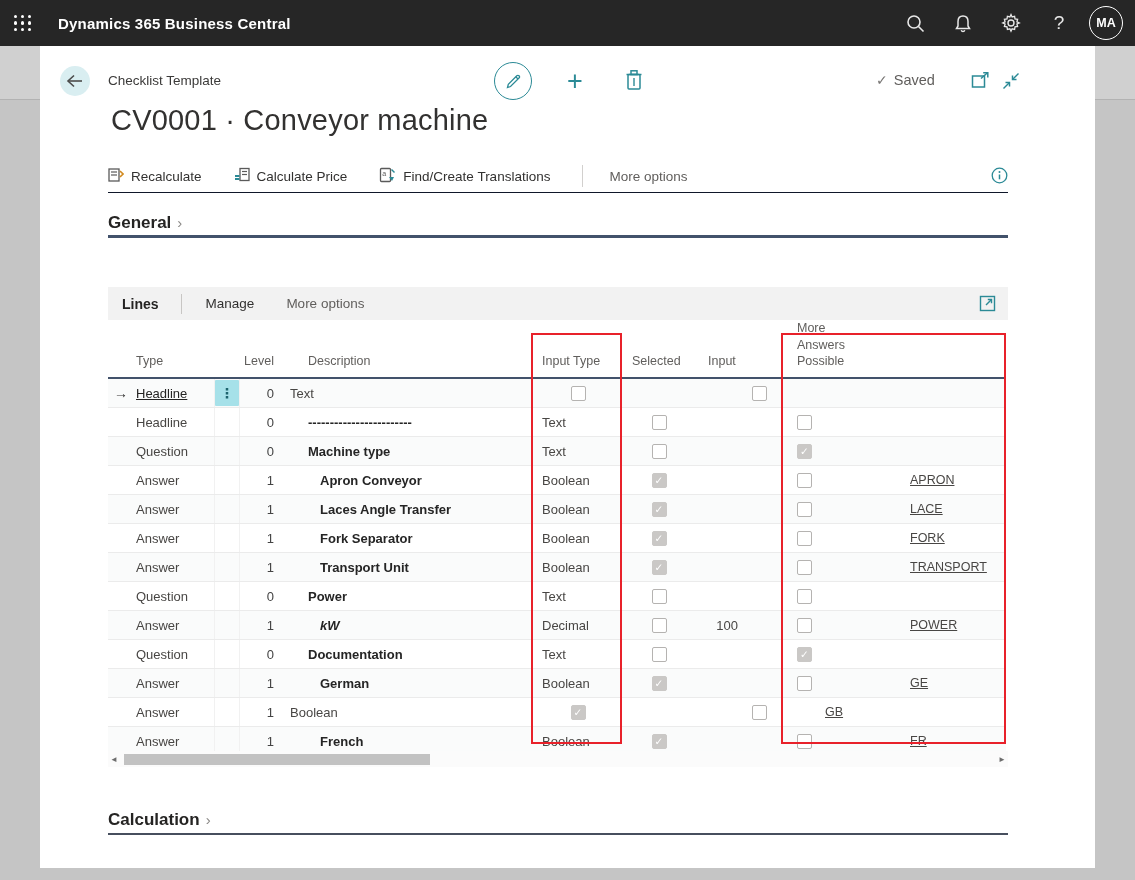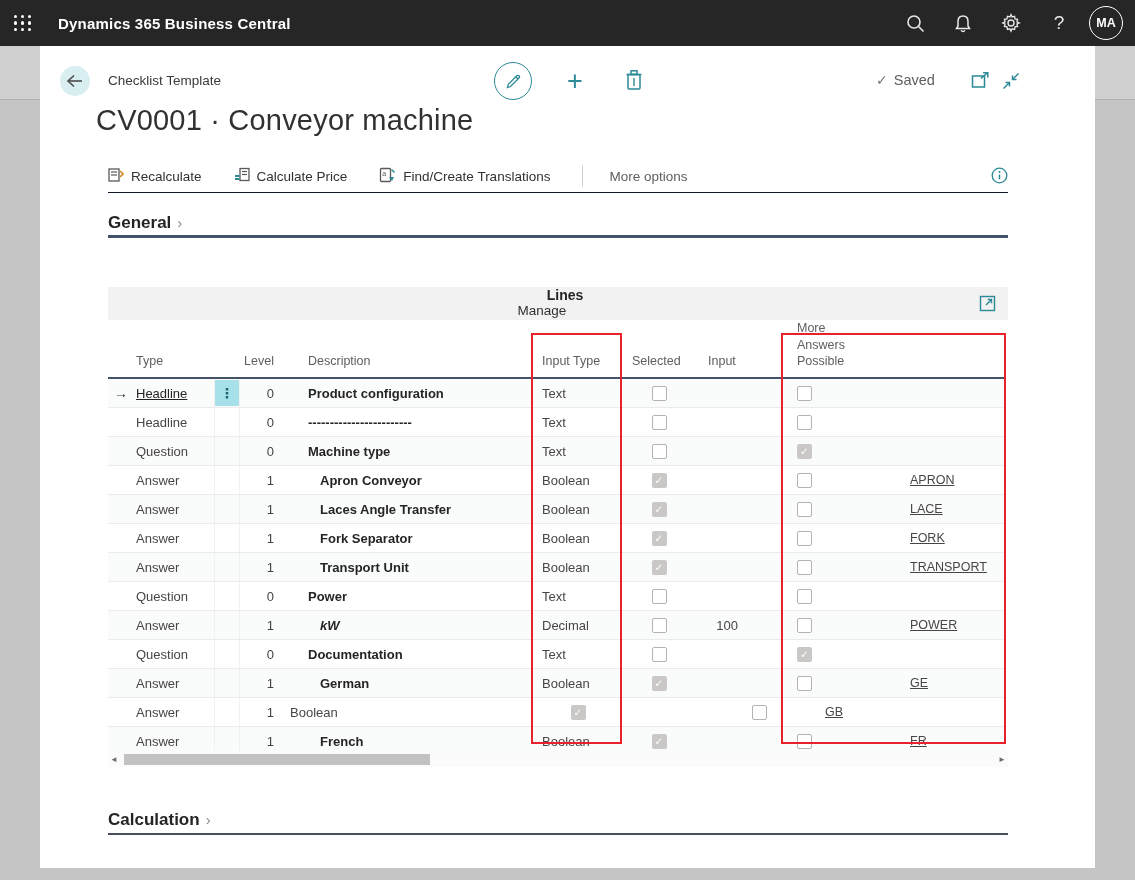--- a/index.html
+++ b/index.html
@@ -26,39 +26,39 @@
   
   .back-btn{position:absolute;left:60px;top:66px;width:30px;height:30px;border-radius:50%;background:#d9eef1;display:flex;align-items:center;justify-content:center;cursor:pointer;color:#555;}
   .caption{position:absolute;left:108px;top:73px;font-size:13.5px;color:#3b3a39;}
   .pencil-btn{position:absolute;left:494px;top:62px;width:38px;height:38px;border-radius:50%;border:1.4px solid #2b8a96;display:flex;align-items:center;justify-content:center;cursor:pointer;box-sizing:border-box;}
   .plus-btn{position:absolute;left:562px;top:66px;width:26px;height:30px;color:#2b8a96;font-size:27px;font-weight:300;display:flex;align-items:center;justify-content:center;cursor:pointer;line-height:1;}
   .trash-btn{position:absolute;left:625px;top:69px;cursor:pointer;}
   .saved{position:absolute;left:876px;top:72px;font-size:14.5px;color:#605e5c;display:flex;align-items:center;gap:6px;}
   .saved .chk{color:#797775;font-size:14px;}
   .popout-btn{position:absolute;left:971px;top:72px;cursor:pointer;}
   .minimize-btn{position:absolute;left:1002px;top:72px;cursor:pointer;}
-  .page-title{position:absolute;left:96px;top:104px;font-size:29px;font-weight:300;color:#323130;letter-spacing:.2px;}
+  .page-title{position:absolute;left:111px;top:104px;font-size:29px;font-weight:300;color:#323130;letter-spacing:.2px;}
 
   
   .action-bar{position:absolute;left:108px;top:160px;width:900px;height:32px;display:flex;align-items:center;border-bottom:1px solid #0f172a;}
   .abtn{display:flex;align-items:center;gap:7px;font-size:13.5px;color:#323130;margin-right:32px;cursor:pointer;}
   .ab-sep{width:1px;height:22px;background:#d2d0ce;margin-right:26px;}
   .more-opts{font-size:13.5px;color:#605e5c;cursor:pointer;}
   .info-btn{position:absolute;right:0px;top:7px;cursor:pointer;}
 
   
   .section{position:absolute;left:108px;font-size:17px;font-weight:600;color:#252423;cursor:pointer;}
   .section .chev{font-weight:300;color:#8a8886;font-size:15px;margin-left:6px;}
   .sec-general{top:213px;}
   .sec-calc{top:810px;}
   .rule-general{position:absolute;left:108px;top:235px;width:900px;height:3px;background:#42526b;}
   .rule-calc{position:absolute;left:108px;top:833px;width:900px;height:2px;background:#474f5e;}
 
   
-  .lines-strip{position:absolute;left:108px;top:287px;width:900px;height:33px;background:#f2f2f2;display:flex;align-items:center;flex-direction:column;}
+  .lines-strip{position:absolute;left:108px;top:287px;width:900px;height:33px;background:#f2f2f2;display:flex;align-items:center;}
   .lines-title{font-size:14px;font-weight:bold;color:#252423;margin-left:14px;cursor:pointer;}
   .ls-sep{width:1px;height:20px;background:#c8c6c4;margin:0 24px 0 22px;}
   .lines-menu-item{font-size:13.5px;color:#323130;margin-right:32px;cursor:pointer;}
   .lines-menu-item.dim{color:#605e5c;}
   .focus-btn{position:absolute;right:12px;top:8px;cursor:pointer;}
 
   
   .grid{position:absolute;left:108px;top:320px;width:898px;}
   .grid-cols{display:grid;grid-template-columns:26px 80px 26px 40px 252px 92px 70px 58px 45px 85px 124px;}
   .ghead{height:57px;align-items:end;border-bottom:2px solid #42526b;background:#fff;}
@@ -289,21 +289,20 @@
       <div class="c ind">
             <span class="cur-arrow">→</span>
           </div>
       <div class="c type">
             <span class="type-text">Headline</span>
           </div>
       <div class="c handle">
             <span class="ellipsis-btn">⋮</span>
           </div>
       <div class="c level">0</div>
-      <div class="c desc s-green">Product configuration</div>
       <div class="c itype">Text</div>
       <div class="c sel">
             <span class="cb"></span>
           </div>
       <div class="c input"></div>
       <div class="c"></div>
       <div class="c more">
             <span class="cb"></span>
           </div>
       <div class="c variable"></div>

